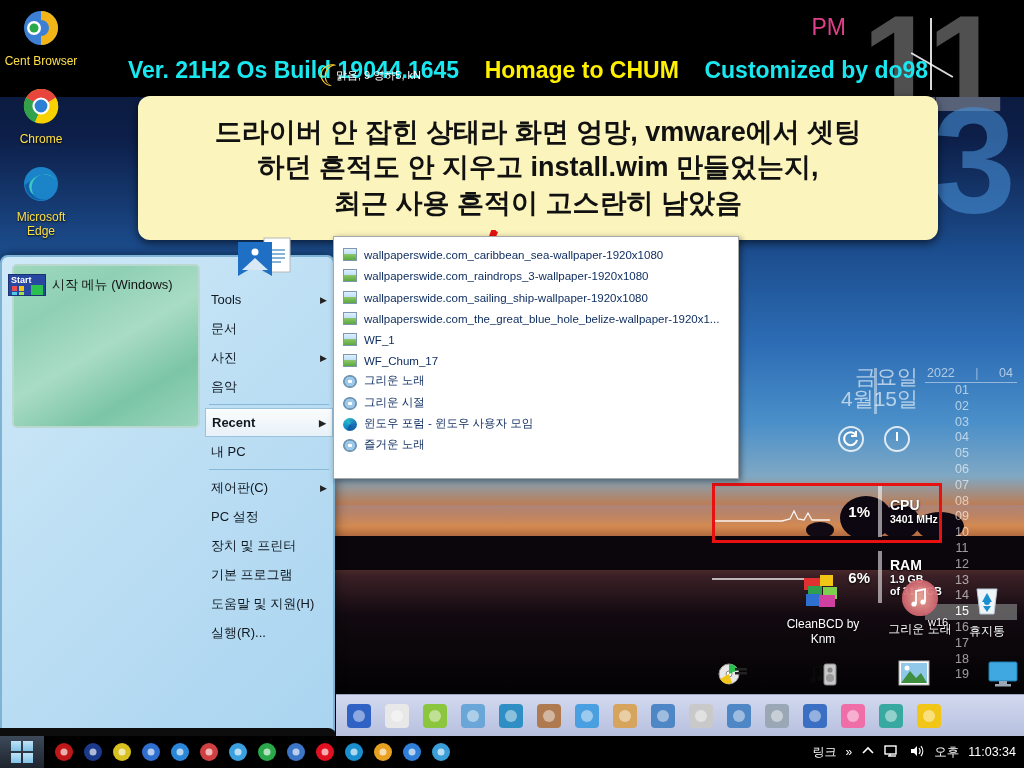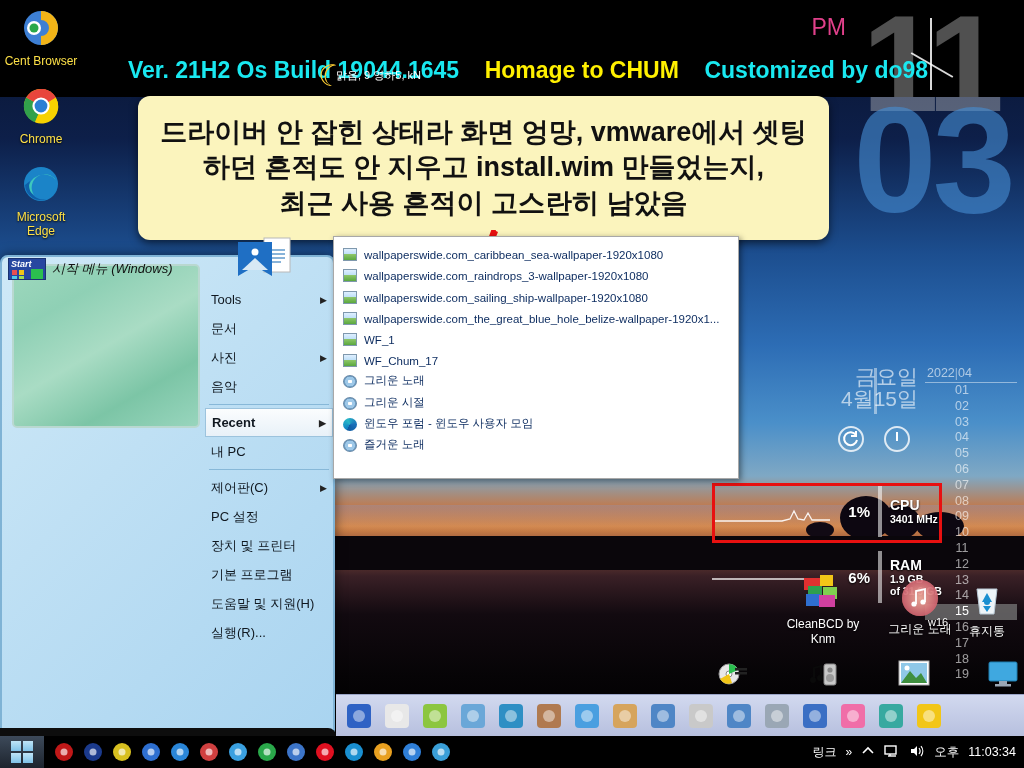--- a/index.html
+++ b/index.html
@@ -66,21 +66,21 @@
   #moon {
     position:absolute; left:318px; top:58px; font-size:30px; color:#ffcf33;
     transform:rotate(12deg);
   }
   #moontext {
     position:absolute; left:336px; top:68px; font-size:11px; color:#fff;
   }
 
   
   #balloon {
-    position:absolute; left:138px; top:96px; width:691px; height:144px;
+    position:absolute; left:138px; top:96px; width:800px; height:144px;
     background:#fbf4bd; border-radius:12px;
     box-shadow:0 3px 8px rgba(0,0,0,.6);
     display:flex; flex-direction:column; justify-content:center; align-items:center;
     padding:9px 10px;
   }
   #balloon div {
     font-size:27px; font-weight:bold; color:#111; line-height:1.32;
     text-align:center; white-space:nowrap;
   }
   
@@ -102,22 +102,22 @@
     border-bottom-right-radius:8px;
     box-shadow:0 0 12px rgba(0,0,0,.55);
     overflow:hidden;
   }
   #sm-greenbox {
     position:absolute; left:10px; top:7px; width:188px; height:164px;
     background:linear-gradient(150deg,#9ed8bd 0%,#8fd0b5 25%,#a9dcc4 50%,#7cc5a6 75%,#98d5bd 100%);
     border:2px solid #b9d8d0; border-radius:5px;
   }
   #sm-header {
-    position:absolute; left:0; top:0; width:100%; height:24px;
-    display:flex; align-items:center; gap:6px; padding-left:6px;font-style:italic;
+    position:absolute; left:0; top:16px; width:100%; height:24px;
+    display:flex; align-items:center; gap:6px; padding-left:6px;
   }
   #sm-header .label { font-size:13px; color:#111; }
   #sm-startlogo {
     width:38px; height:22px; background:#2747a0; border:1px solid #1a3270;
     display:flex; flex-direction:column; justify-content:flex-start;
     font-size:9px; color:#fff; font-weight:bold; line-height:1;
     padding:1px 2px; position:relative; overflow:hidden;
   }
   #sm-startlogo .sq { position:absolute; width:5px; height:5px; }
 
@@ -174,21 +174,21 @@
 
   
   #dateblk { position:absolute; left:818px; top:366px; width:100px; text-align:right; }
   #dateblk .dow { font-size:21px; color:rgba(255,255,255,.62); line-height:1.05; }
   #dateblk .md  { font-size:21px; color:rgba(255,255,255,.62); line-height:1.05; }
   #datebar { position:absolute; left:874px; top:368px; width:3px; height:46px; background:rgba(255,255,255,.45); }
   #dateicons { position:absolute; left:838px; top:426px; width:80px; display:flex; gap:20px; }
   .dic { width:26px; height:26px; border-radius:50%; border:2px solid rgba(255,255,255,.8); position:relative; }
 
   #calendar { position:absolute; left:925px; top:366px; width:92px; color:rgba(255,255,255,.6); font-size:12.5px; }
-  #cal-head { display:flex; padding:0 4px 2px 2px; border-bottom:1px solid rgba(255,255,255,.45); }
+  #cal-head { display:flex; justify-content:space-between; padding:0 4px 2px 2px; border-bottom:1px solid rgba(255,255,255,.45); }
   #cal-head .bar { color:rgba(255,255,255,.45); }
   .cal-day { text-align:center; padding:0 18px 0 0; line-height:15.8px; }
   .cal-day.today { background:rgba(120,120,120,.75); color:#fff; }
 
   
   #quicklaunch {
     position:absolute; left:336px; top:694px; width:688px; height:42px;
     background:linear-gradient(180deg,#d2d9ef 0%,#c3cbe6 55%,#b7c0de 100%);
     border-top:1px solid #9aa4c6;
     display:flex; align-items:center; gap:8px; padding-left:8px;

